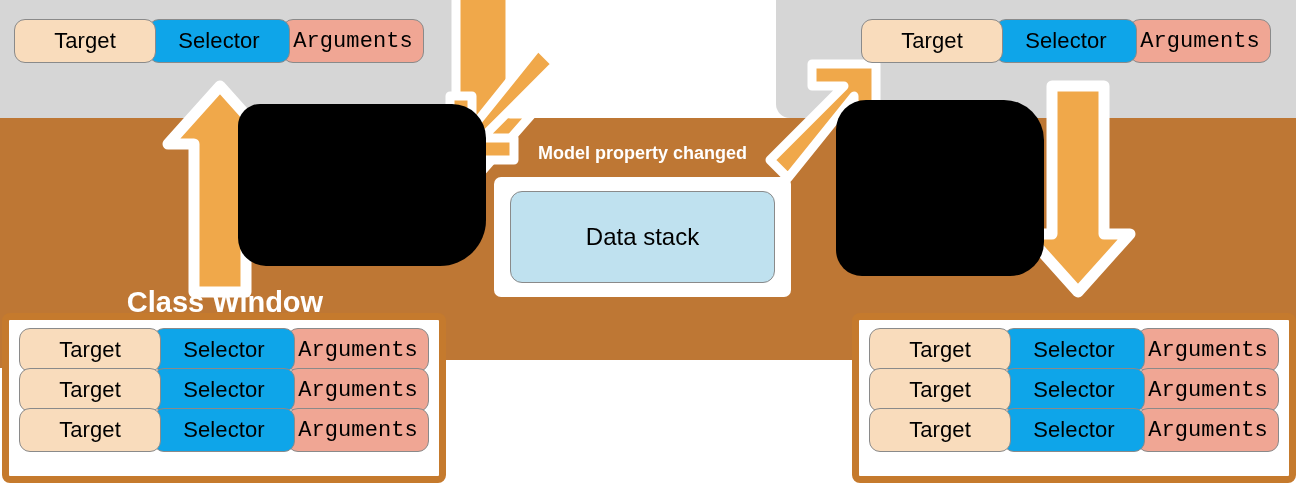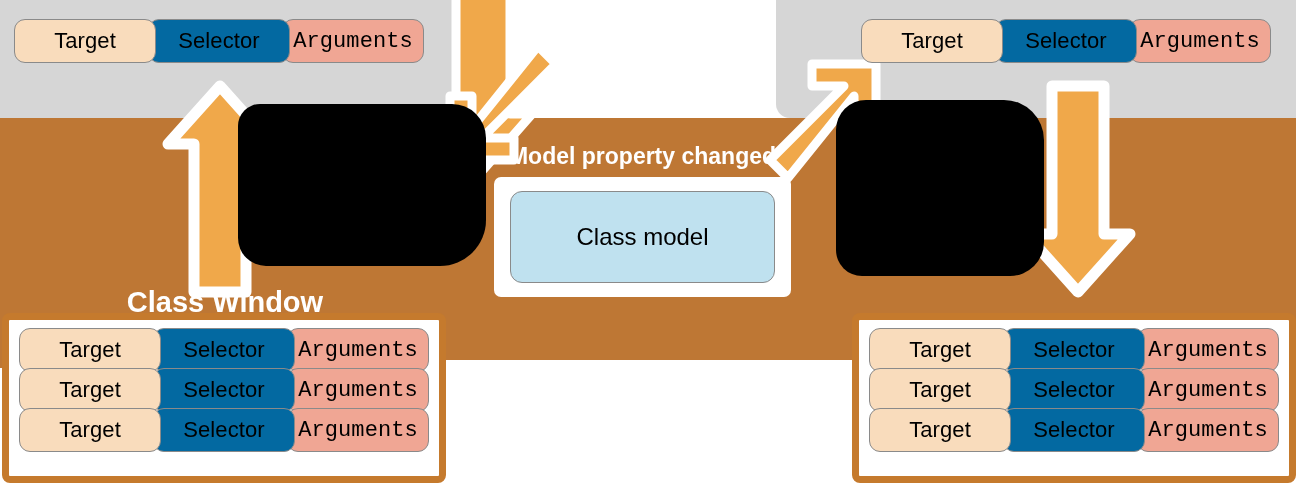--- a/index.html
+++ b/index.html
@@ -74,21 +74,21 @@
     align-items: center;
     justify-content: center;
     border: 1.6px solid #8a8a8a;
     border-radius: 11px;
     font-size: 22px;
     color: #000000;
     letter-spacing: 0.1px;
     white-space: nowrap;
   }
   .pill.target    { background: #f9dcbc; width: 142px; margin-right: -8px; }
-  .pill.selector  { background: #0369a1; width: 142px; margin-right: -8px; }
+  .pill.selector  { background: #0ea5e9; width: 142px; margin-right: -8px; }
   .pill.arguments { background: #f0a694; width: 142px; font-family: Liberation Mono, monospace; }
 
   .pill.target.z    { z-index: 3; }
   .pill.selector.z  { z-index: 2; }
   .pill.arguments.z { z-index: 1; }
 
   
   #top-left-row  { left: 14px;  top: 19px; }
   #top-right-row { left: 861px; top: 19px; }
 
@@ -148,21 +148,21 @@
     font-size: 24px;
     color: #000000;
   }
   #model-changed-label {
     position: absolute;
     left: 494px;
     top: 143px;
     width: 297px;
     text-align: center;
     color: #ffffff;
-    font-size: 23px;
+    font-size: 18px;
     font-weight: bold;
     white-space: nowrap;
     z-index: 6;
   }
 
   
   .arrow-svg {
     position: absolute;
     overflow: visible;
   }
@@ -222,21 +222,21 @@
   </div>
 
   <div class="pill-row" id="top-right-row">
     <div class="pill target z">Target</div>
     <div class="pill selector z">Selector</div>
     <div class="pill arguments z">Arguments</div>
   </div>
 
   <div id="model-changed-label">Model property changed</div>
   <div id="data-model-panel">
-    <div id="data-model-pill">Class model</div>
+    <div id="data-model-pill">Data stack</div>
   </div>
 
   <div id="class-window-label" class="stack-label">Class Window</div>
   <div class="stack-panel" id="class-window-panel">
     <div class="stack-row">
       <div class="pill target z">Target</div>
       <div class="pill selector z">Selector</div>
       <div class="pill arguments z">Arguments</div>
     </div>
     <div class="stack-row">

